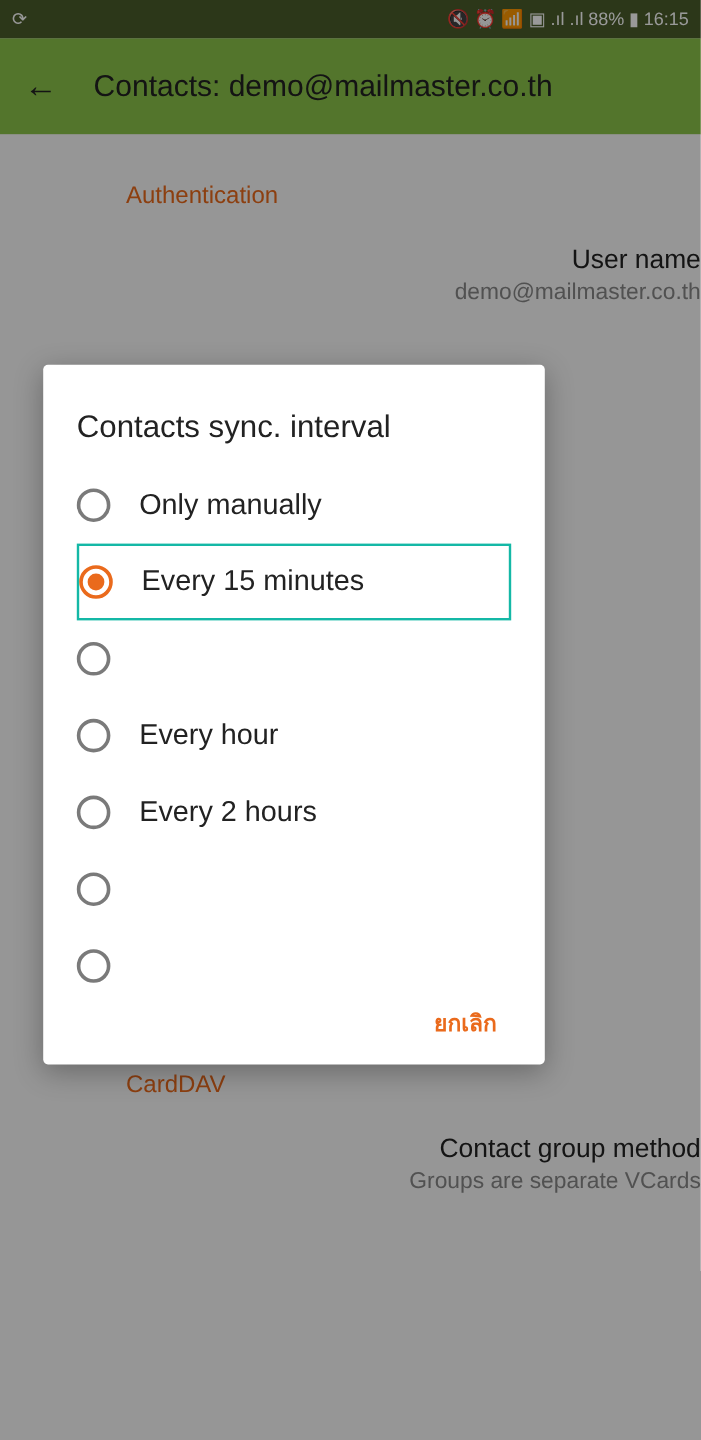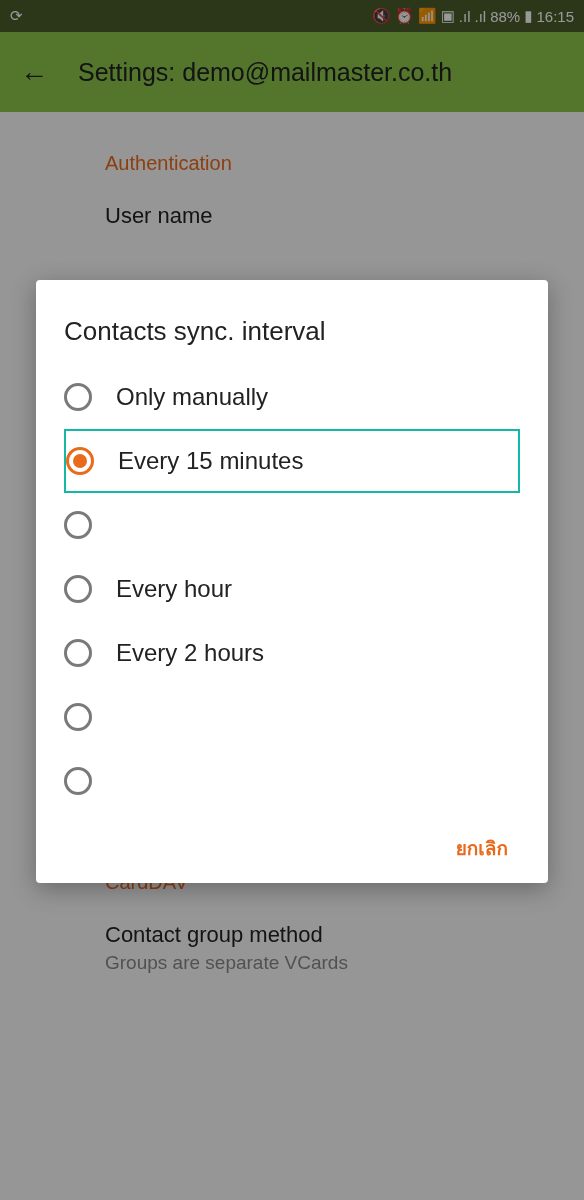--- a/index.html
+++ b/index.html
@@ -44,30 +44,30 @@
     }
     .back-arrow { font-size: 28px; color: #222; font-weight: bold; }
     .header-title { font-size: 25px; color: #222; font-weight: normal; }
     .content {
       background: #fafafa;
       position: relative;
       z-index: 1;
       min-height: 1088px;
     }
     .section-title { color: #ea6a1c; font-size: 20px; padding: 40px 0 10px 105px; }
-    .setting-item { padding: 18px 0 18px 105px; }
+    .setting-item { padding: 18px 0 18px 105px; text-align: right; }
     .setting-label { color: #222; font-size: 22px; margin-bottom: 4px; }
     .setting-value { color: #888; font-size: 19px; }
     .gap { height: 300px; }
     .gap2 { height: 60px; }
     .dialog {
       position: absolute;
-      top: 280px;
+      top: 304px;
       left: 36px;
-      width: 512px;
+      width: 418px;
       background: #fff;
       border-radius: 4px;
       z-index: 10;
       padding: 36px 28px 20px 28px;
       box-shadow: 0 6px 24px rgba(0,0,0,0.3);
     }
     .dialog-title { font-size: 26px; color: #222; margin-bottom: 18px; }
     .radio-option {
       display: flex;
       align-items: center;
@@ -80,21 +80,21 @@
       border: 3px solid #7a7a7a;
       border-radius: 50%;
       flex-shrink: 0;
       display: flex;
       align-items: center;
       justify-content: center;
     }
     .radio-circle.selected { border-color: #ea6a1c; }
     .radio-dot { width: 14px; height: 14px; background: #ea6a1c; border-radius: 50%; }
     .radio-label { font-size: 24px; color: #222; }
-    .dialog-footer { text-align: right; margin-top: 20px; padding-right: 12px; }
+    .dialog-footer { text-align: right; padding-right: 12px; }
     .cancel-btn { color: #ea6a1c; font-size: 19px; font-family: Arial, sans-serif; font-weight: bold; }
   </style>
 </head>
 <body>
 
 <div class="status-bar">
   <div class="status-left">
     <span>⟳</span>
   </div>
   <div class="status-right">
@@ -105,27 +105,28 @@
     <span>.ıl</span>
     <span>.ıl</span>
     <span>88%</span>
     <span>▮</span>
     <span>16:15</span>
   </div>
 </div>
 
 <div class="header">
   <span class="back-arrow">←</span>
-  <span class="header-title">Settings: demo@mailmaster.co.th</span>
+  <span class="header-title">Contacts: demo@mailmaster.co.th</span>
 </div>
 
 <div class="content">
   <div class="section-title">Authentication</div>
   <div class="setting-item">
     <div class="setting-label">User name</div>
+    <div class="setting-value">demo@mailmaster.co.th</div>
   </div>
   <div class="gap"></div>
   <div style="height:280px"></div>
   <div class="section-title">CardDAV</div>
   <div class="setting-item">
     <div class="setting-label">Contact group method</div>
     <div class="setting-value">Groups are separate VCards</div>
   </div>
   <div class="gap2"></div>
 </div>

